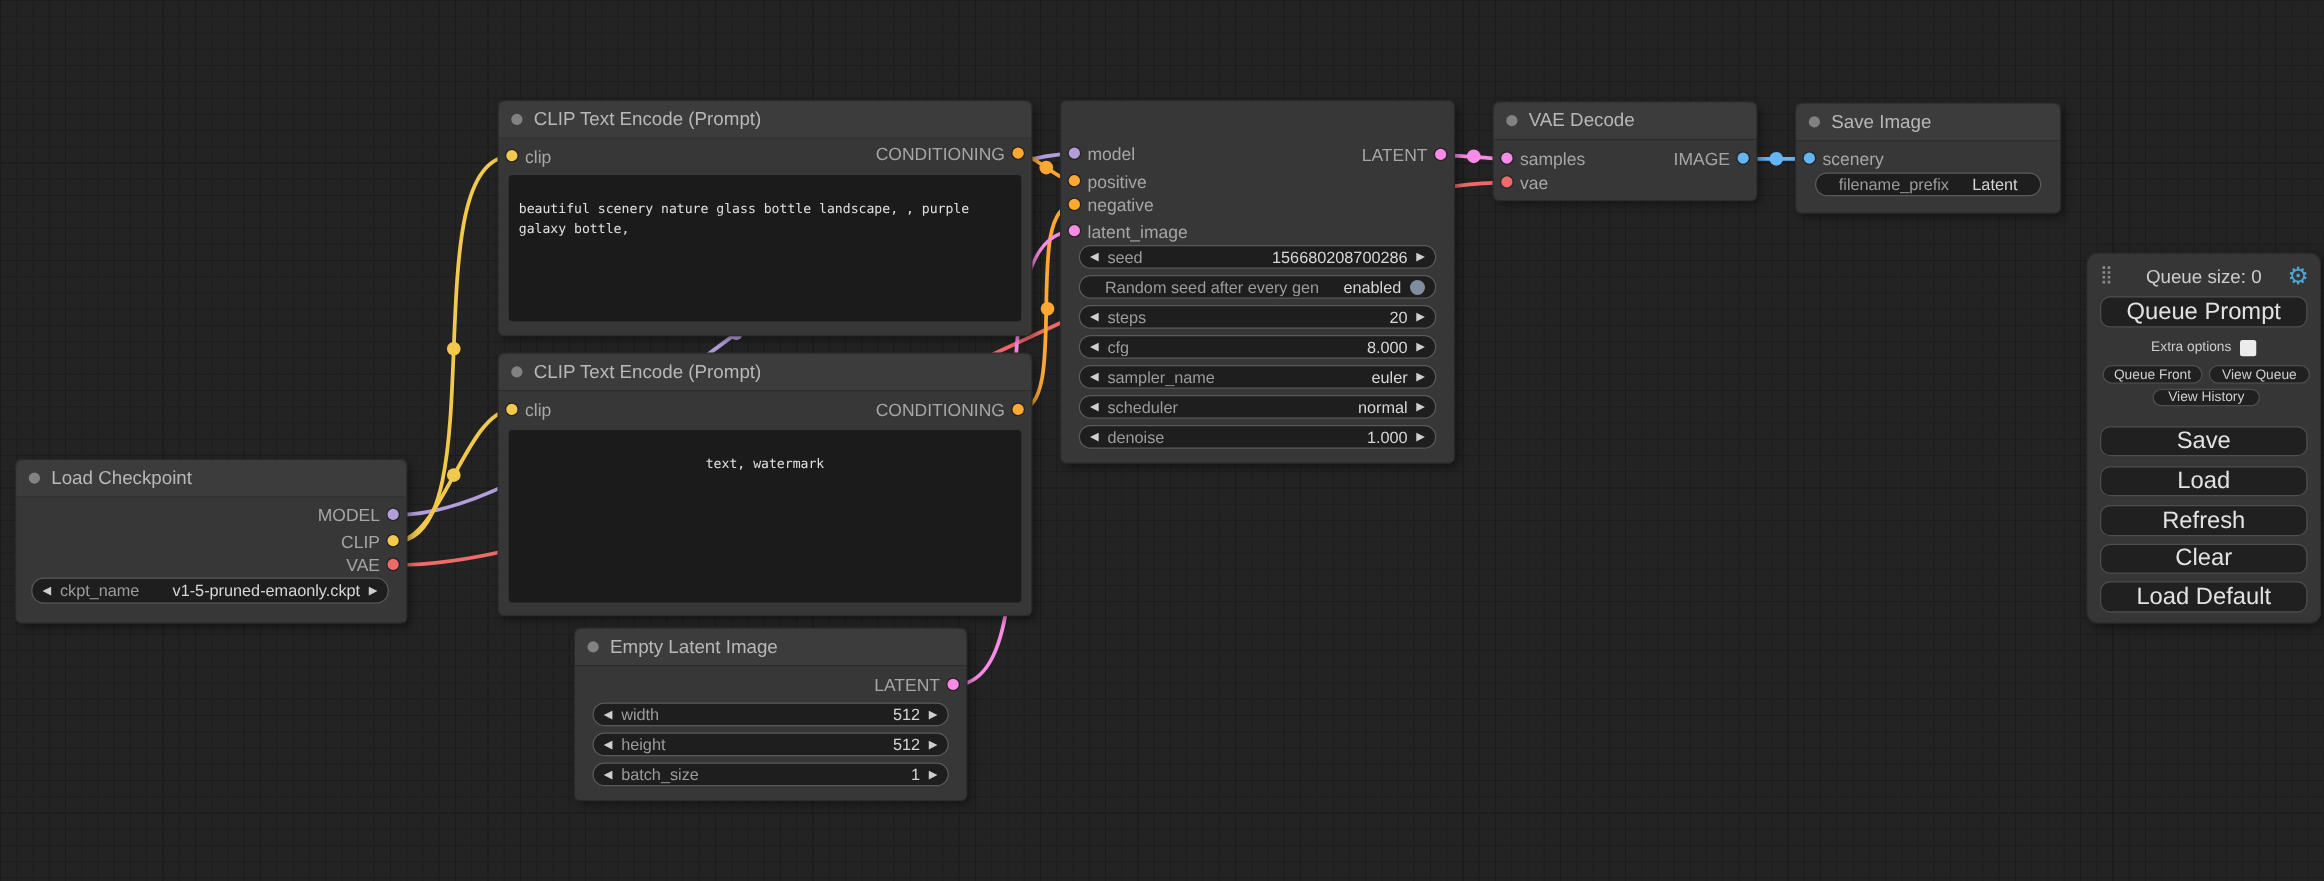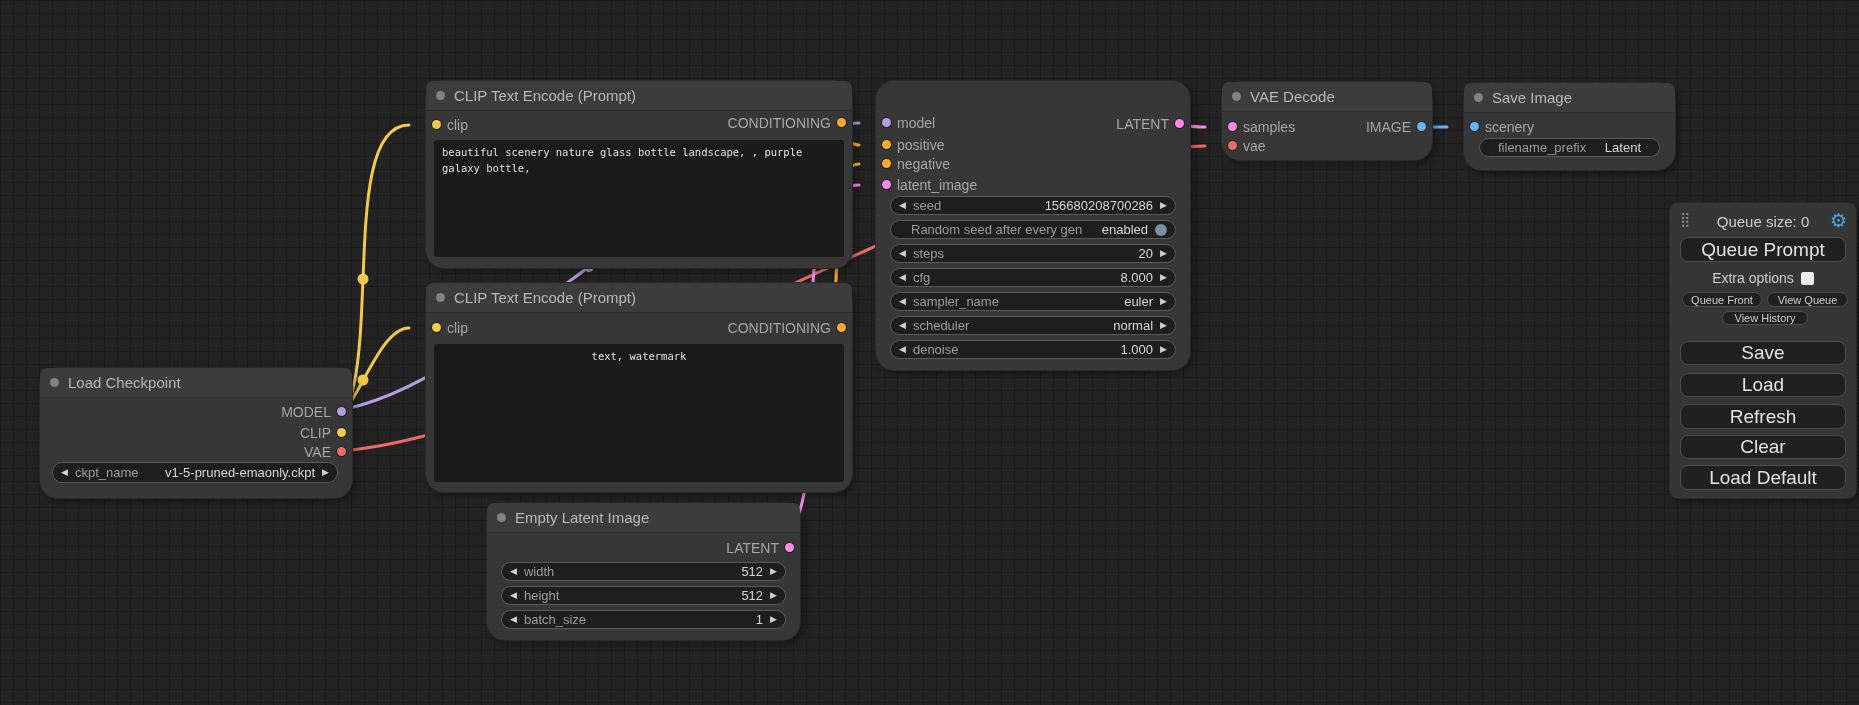--- a/index.html
+++ b/index.html
@@ -16,23 +16,22 @@
     position:relative;
   }
   #links { position:absolute; left:0; top:0; width:1859px; height:705px; }
   #links path { fill:none; stroke-width:3; stroke-linecap:round; }
   .s-model{stroke:#B39DDB} .s-clip{stroke:#F2C94C} .s-vae{stroke:#F16A6A}
   .s-cond{stroke:#FFA931} .s-latent{stroke:#F98AE6} .s-image{stroke:#64B5F6}
   .f-model{fill:#B39DDB} .f-clip{fill:#F2C94C} .f-vae{fill:#F16A6A}
   .f-cond{fill:#FFA931} .f-latent{fill:#F98AE6} .f-image{fill:#64B5F6}
 
   .node {
-    position:absolute; background:#373737; border-radius:18px;
+    position:absolute; background:#373737; border-radius:4px;
     box-shadow:0 0 0 1px #2a2a2a, 3px 3px 8px rgba(0,0,0,.45);
-    margin-left:27px;
   }
   .node-title {
     height:30px; background:#3c3c3c; border-radius:7px 7px 0 0;
     display:flex; align-items:center; padding-left:10px; gap:9px;
     border-bottom:1px solid #2c2c2c;
   }
   .title-dot { width:9px; height:9px; border-radius:50%; background:#828282; flex:none; }
   .title-text { color:#b8b8b8; font-size:15px; white-space:nowrap; }
 
   .slot { position:absolute; left:0; right:0; height:20px; display:flex; align-items:center; }
@@ -41,21 +40,21 @@
     box-shadow:0 0 0 1px rgba(20,20,20,.55);
   }
   .slot.in  { padding-left:21px; }
   .slot.in .dot  { left:6px; }
   .slot.out { justify-content:flex-end; padding-right:21px; }
   .slot.out .dot { right:6px; }
   .slot-label { color:#a6a6a6; font-size:14px; white-space:nowrap; }
 
   .prompt-box {
     position:absolute; left:8px; right:8px; background:#1b1b1b; border-radius:3px;
-    padding:5px 8px; color:#e0e0e0; font-family:"DejaVu Sans Mono", monospace;
+    padding:20px 8px; color:#e0e0e0; font-family:"DejaVu Sans Mono", monospace;
     font-size:10.5px; line-height:1.5; white-space:pre-wrap; word-break:break-word;
   }
 
   .pill {
     position:absolute; height:19px; background:#1e1e1e; border:1px solid #5a5a5a;
     border-radius:10px; display:flex; align-items:center; padding:0 8px; gap:7px;
   }
   .pill .arrow { color:#cfcfcf; font-size:9px; line-height:1; flex:none; cursor:pointer; }
   .pill .w-label { color:#9c9c9c; font-size:13px; flex:1; white-space:nowrap; overflow:hidden; }
   .pill .w-value { color:#d6d6d6; font-size:13px; white-space:nowrap; }
@@ -74,21 +73,21 @@
   .gear { position:absolute; right:9px; top:-1px; color:#4DA6D9; font-size:19px; cursor:pointer; }
   .qbtn {
     position:absolute; left:10px; width:166px; background:#202020;
     border:1px solid #4e4e4e; border-radius:8px; color:#e2e2e2;
     display:flex; align-items:center; justify-content:center; cursor:pointer;
     font-size:19px; font-family:"Liberation Sans", sans-serif;
   }
   .qbtn.small { font-size:11px; color:#cfcfcf; border-radius:9px; }
   .extra-row { position:absolute; left:0; right:0; top:66px; height:18px;
     display:flex; align-items:center; justify-content:center; gap:7px; }
-  .extra-label { color:#cdcdcd; font-size:14px; }
+  .extra-label { color:#cdcdcd; font-size:11px; }
   .checkbox { width:13px; height:13px; background:#ececec; border-radius:2px; cursor:pointer; }
 </style>
 </head>
 <body>
 
 <svg id="links" xmlns="http://www.w3.org/2000/svg">
   <path class="s-model" d="M317,412 C470,412 706,123 859,123"></path>
   <path class="s-clip" d="M317,433 C397,433 329,125 409,125"></path>
   <path class="s-clip" d="M317,433 C352,433 374,328 409,328"></path>
   <path class="s-vae" d="M317,452 C552,452 970,146 1205,146"></path>

